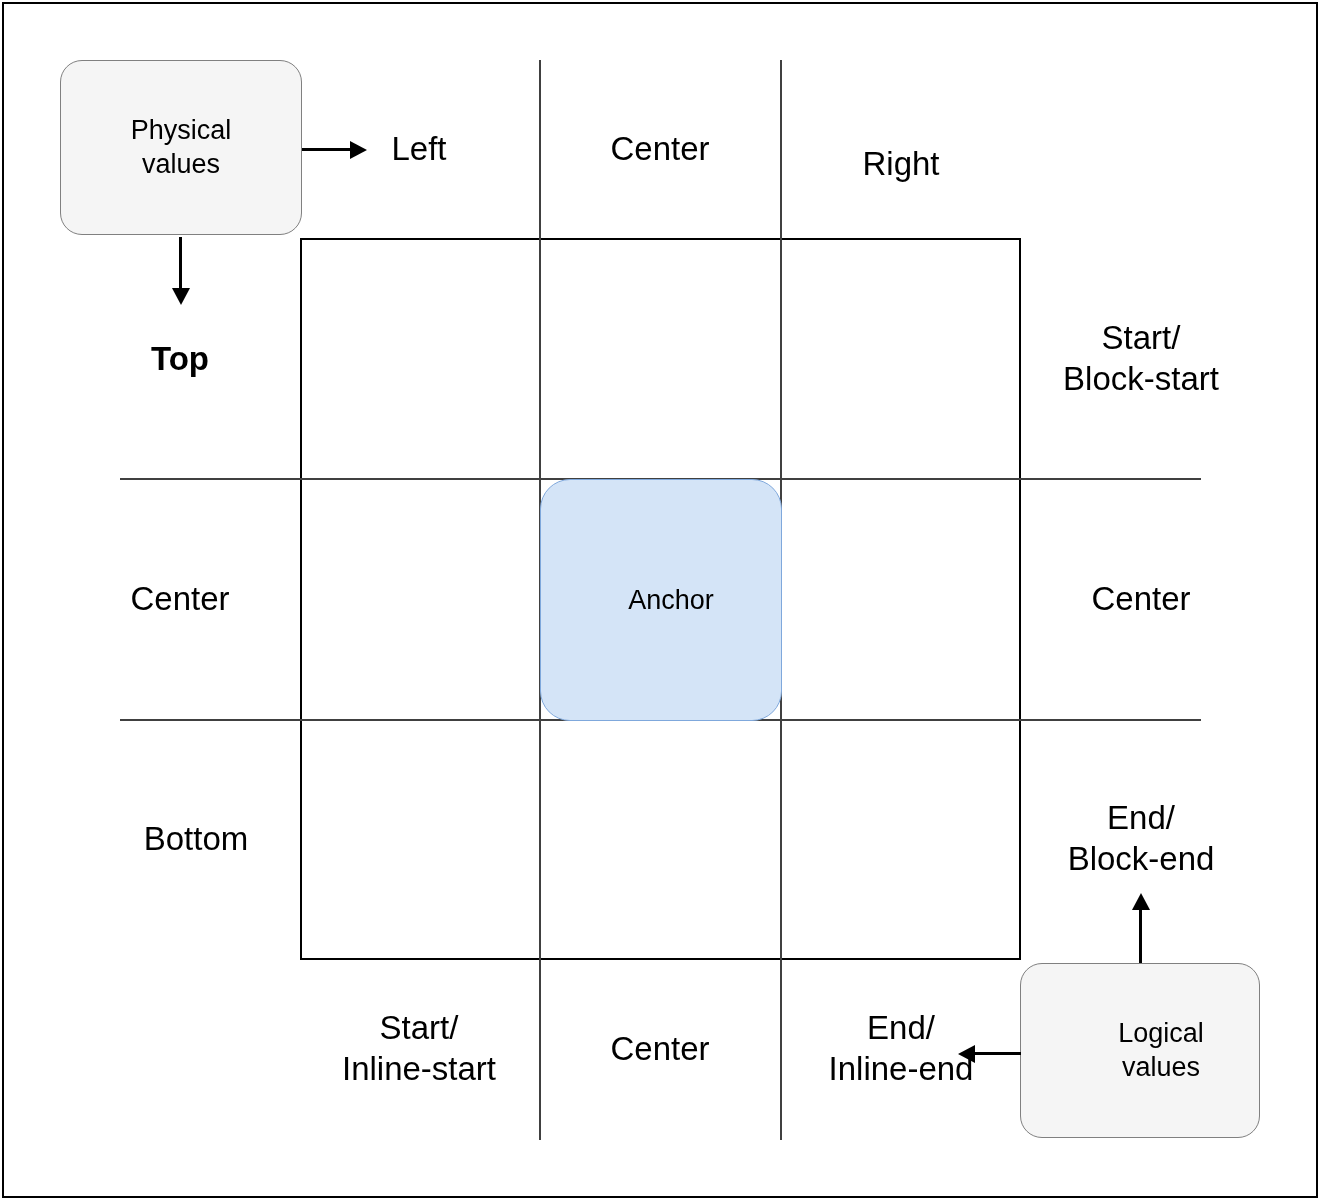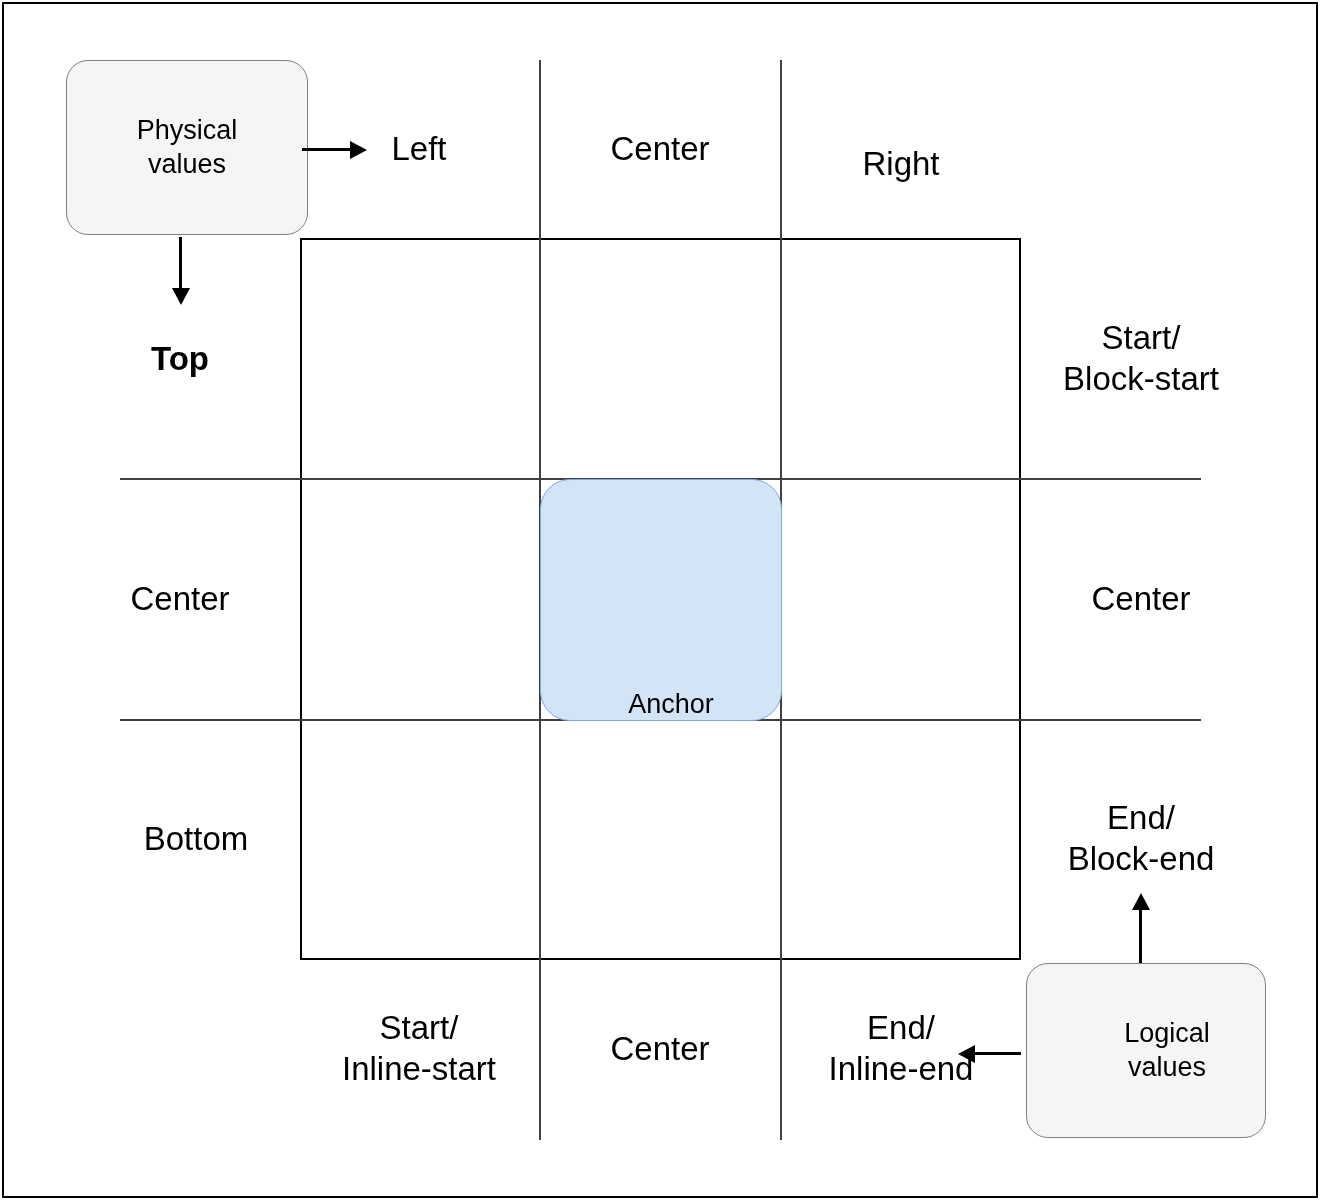--- a/index.html
+++ b/index.html
@@ -57,21 +57,20 @@
     border-radius: 22px;
     box-sizing: border-box;
     display: flex;
     align-items: center;
     justify-content: center;
     text-align: center;
     font-size: 27px;
     color: #000000;
     line-height: 1.24;
     white-space: pre-line;
-    margin-left: 6px;
   }
   #physical-values-box {
     left: 60px;
     top: 60px;
     width: 242px;
     height: 175px;
   }
   #logical-values-box {
     left: 1020px;
     top: 963px;
@@ -84,21 +83,21 @@
     position: absolute;
     left: 540px;
     top: 479px;
     width: 242px;
     height: 242px;
     background: #d4e4f7;
     border: 1.5px solid #7fa8dc;
     border-radius: 30px;
     box-sizing: border-box;
     display: flex;
-    align-items: flex-end;
+    align-items: center;
     justify-content: center;
     font-size: 27px;
     color: #000000;
     padding-left: 20px;
   }
   
   .label {
     position: absolute;
     font-size: 33px;
     color: #000000;

